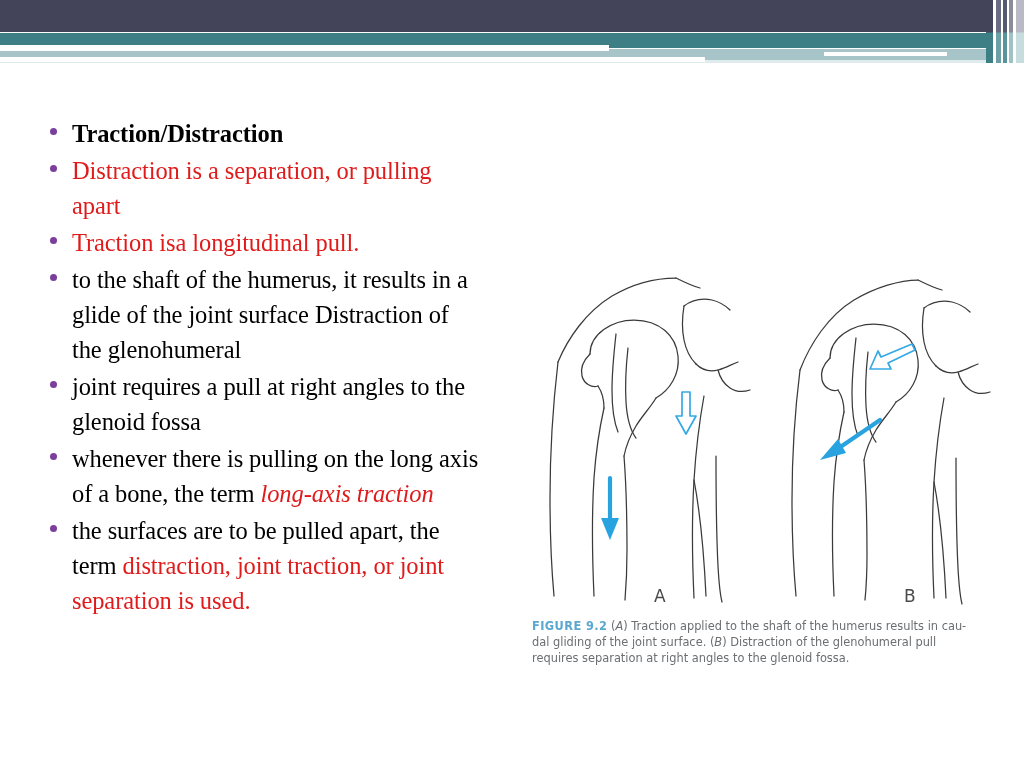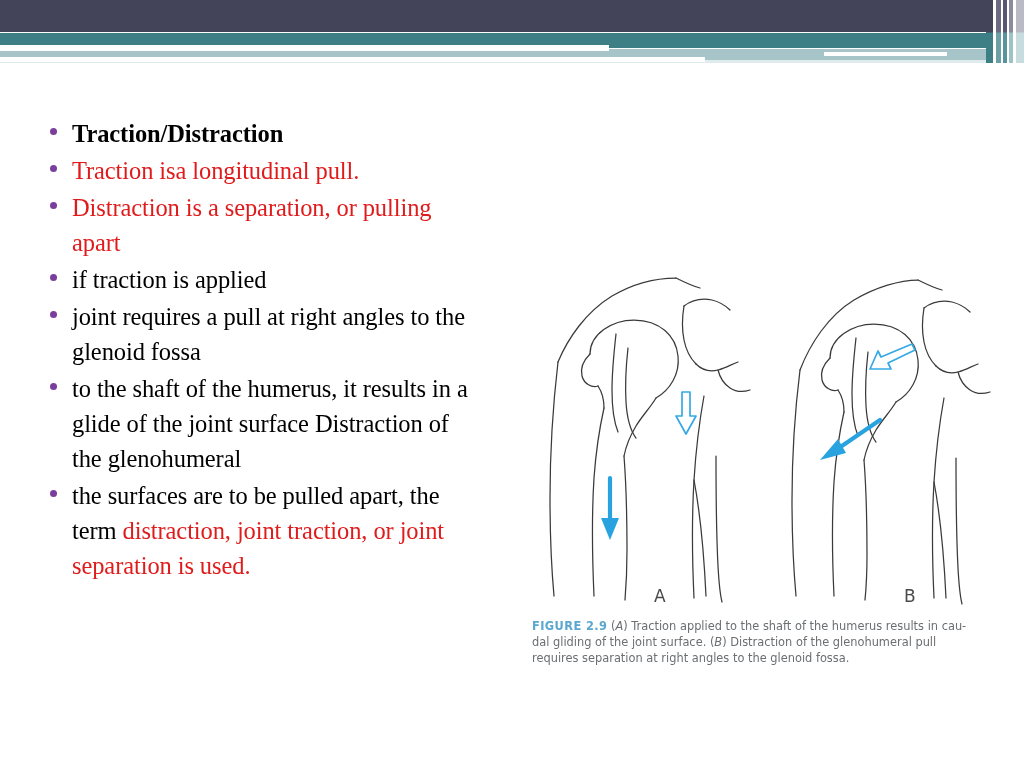--- a/index.html
+++ b/index.html
@@ -179,37 +179,37 @@
     </div>
 </div>
 
 <div class="bullets" id="bullet-list">
     <div class="bullet-row">
       <div class="bullet-dot"><span style="background: rgb(122, 63, 157);"></span></div>
       <div class="bullet-text bold"><span style="font-weight: bold;">Traction/Distraction</span></div>
     </div>
     <div class="bullet-row">
       <div class="bullet-dot"><span style="background: rgb(122, 63, 157);"></span></div>
+      <div class="bullet-text red"><span>Distraction is a separation, or pulling apart</span></div>
+    </div>
+    <div class="bullet-row">
+      <div class="bullet-dot"><span style="background: rgb(122, 63, 157);"></span></div>
       <div class="bullet-text red"><span>Traction isa longitudinal pull.</span></div>
     </div>
     <div class="bullet-row">
       <div class="bullet-dot"><span style="background: rgb(122, 63, 157);"></span></div>
-      <div class="bullet-text red"><span>Distraction is a separation, or pulling apart</span></div>
-    </div>
-    <div class="bullet-row">
-      <div class="bullet-dot"><span style="background: rgb(122, 63, 157);"></span></div>
-      <div class="bullet-text"><span>if traction is applied</span></div>
+      <div class="bullet-text"><span>to the shaft of the humerus, it results in a glide of the joint surface Distraction of the glenohumeral</span></div>
     </div>
     <div class="bullet-row">
       <div class="bullet-dot"><span style="background: rgb(122, 63, 157);"></span></div>
       <div class="bullet-text"><span>joint requires a pull at right angles to the glenoid fossa</span></div>
     </div>
     <div class="bullet-row">
       <div class="bullet-dot"><span style="background: rgb(122, 63, 157);"></span></div>
-      <div class="bullet-text"><span>to the shaft of the humerus, it results in a glide of the joint surface Distraction of the glenohumeral</span></div>
+      <div class="bullet-text"><span>whenever there is pulling on the long axis of a bone, the term </span><span style="color: rgb(224, 27, 27); font-style: italic;">long-axis traction</span></div>
     </div>
     <div class="bullet-row">
       <div class="bullet-dot"><span style="background: rgb(122, 63, 157);"></span></div>
       <div class="bullet-text"><span>the surfaces are to be pulled apart, the term </span><span style="color: rgb(224, 27, 27); ">distraction, joint traction, or joint separation is used.</span></div>
     </div>
   </div>
 
 <div class="figure">
 
   <svg width="470" height="350" viewBox="0 0 470 350">
@@ -287,16 +287,16 @@
       <g>
         <path d="M388,78 L391,84 L364,97 L367,103 L346,103 L354,85 L357,91 Z" fill="#ffffff" stroke="#35a9e4" stroke-width="1.7"></path>
       </g>
     </g>
   </svg>
 
   <div class="panel-label" style="left:130px; top:320px;">A</div>
   <div class="panel-label" style="left:380px; top:320px;">B</div>
 
   <div class="fig-caption">
-    <span class="fignum">FIGURE 2.9</span>
+    <span class="fignum">FIGURE 9.2</span>
     <span id="caption-body"><span>(</span><i>A</i><span>) Traction applied to the shaft of the humerus results in cau-dal gliding of the joint surface. (</span><i>B</i><span>) Distraction of the glenohumeral pull requires separation at right angles to the glenoid fossa.</span></span>
   </div>
 </div>
 
 </body></html>

